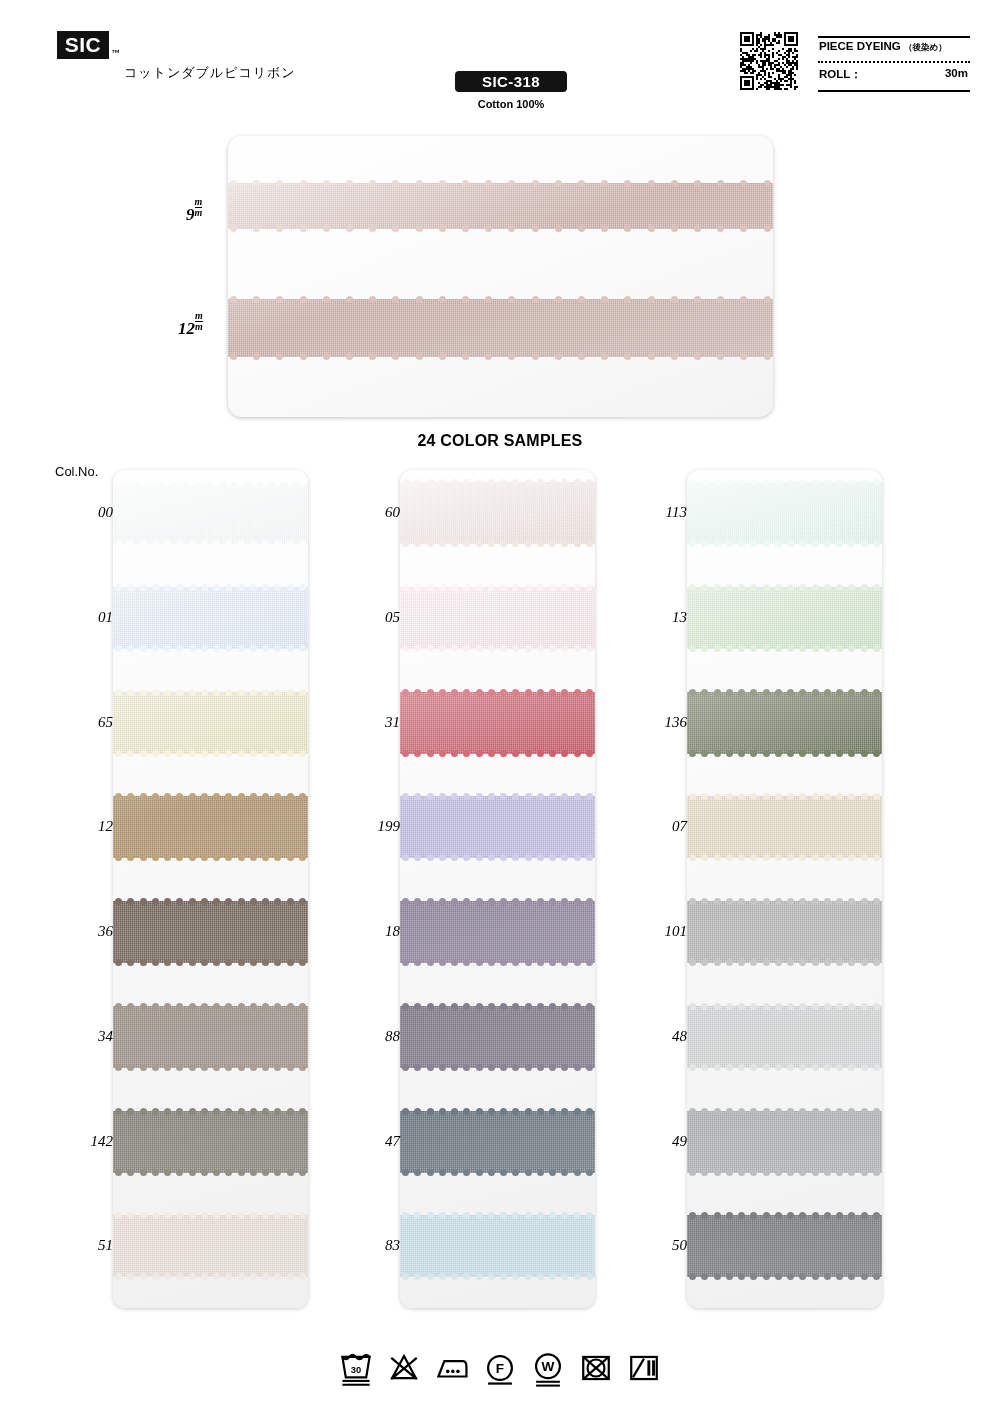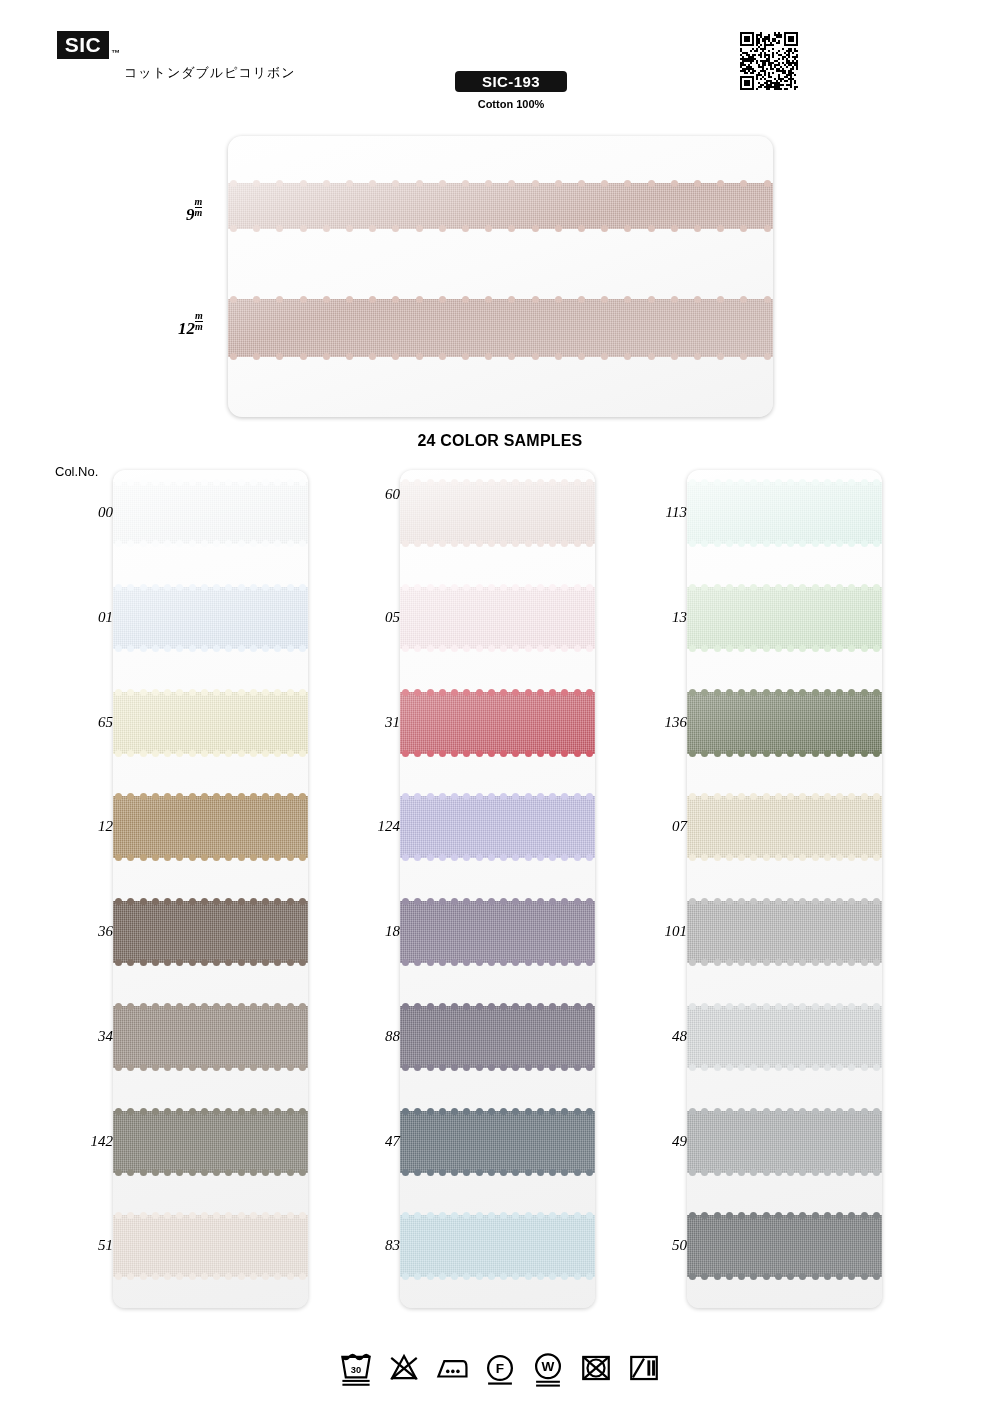--- a/index.html
+++ b/index.html
@@ -277,32 +277,43 @@
   }
   .care-sym { width: 34px; height: 40px; display:block; }
 </style>
 </head>
 <body>
 
 <div class="header">
   <div class="logo">SIC</div>
   <div class="logo-tm">™</div>
   <div class="title-jp">コットンダブルピコリボン</div>
-  <div class="code-badge">SIC-193</div>
+  <div class="code-badge">SIC-318</div>
   <div class="composition">Cotton 100%</div>
 
   <div class="qr">
     <svg viewBox="0 0 29 29" width="58" height="58" shape-rendering="crispEdges" aria-hidden="true">
       <rect width="29" height="29" fill="#fff"></rect>
       <g fill="#000" id="qr-modules">
           <path d="M0 0h1v1h-1zM1 0h1v1h-1zM2 0h1v1h-1zM3 0h1v1h-1zM4 0h1v1h-1zM5 0h1v1h-1zM6 0h1v1h-1zM10 0h1v1h-1zM17 0h1v1h-1zM19 0h1v1h-1zM22 0h1v1h-1zM23 0h1v1h-1zM24 0h1v1h-1zM25 0h1v1h-1zM26 0h1v1h-1zM27 0h1v1h-1zM28 0h1v1h-1zM0 1h1v1h-1zM6 1h1v1h-1zM8 1h1v1h-1zM9 1h1v1h-1zM10 1h1v1h-1zM14 1h1v1h-1zM17 1h1v1h-1zM18 1h1v1h-1zM19 1h1v1h-1zM20 1h1v1h-1zM22 1h1v1h-1zM28 1h1v1h-1zM0 2h1v1h-1zM2 2h1v1h-1zM3 2h1v1h-1zM4 2h1v1h-1zM6 2h1v1h-1zM8 2h1v1h-1zM10 2h1v1h-1zM12 2h1v1h-1zM13 2h1v1h-1zM14 2h1v1h-1zM18 2h1v1h-1zM19 2h1v1h-1zM20 2h1v1h-1zM22 2h1v1h-1zM24 2h1v1h-1zM25 2h1v1h-1zM26 2h1v1h-1zM28 2h1v1h-1zM0 3h1v1h-1zM2 3h1v1h-1zM3 3h1v1h-1zM4 3h1v1h-1zM6 3h1v1h-1zM8 3h1v1h-1zM9 3h1v1h-1zM11 3h1v1h-1zM12 3h1v1h-1zM13 3h1v1h-1zM14 3h1v1h-1zM16 3h1v1h-1zM17 3h1v1h-1zM22 3h1v1h-1zM24 3h1v1h-1zM25 3h1v1h-1zM26 3h1v1h-1zM28 3h1v1h-1zM0 4h1v1h-1zM2 4h1v1h-1zM3 4h1v1h-1zM4 4h1v1h-1zM6 4h1v1h-1zM8 4h1v1h-1zM9 4h1v1h-1zM11 4h1v1h-1zM12 4h1v1h-1zM14 4h1v1h-1zM16 4h1v1h-1zM17 4h1v1h-1zM19 4h1v1h-1zM22 4h1v1h-1zM24 4h1v1h-1zM25 4h1v1h-1zM26 4h1v1h-1zM28 4h1v1h-1zM0 5h1v1h-1zM6 5h1v1h-1zM8 5h1v1h-1zM9 5h1v1h-1zM12 5h1v1h-1zM15 5h1v1h-1zM18 5h1v1h-1zM19 5h1v1h-1zM22 5h1v1h-1zM28 5h1v1h-1zM0 6h1v1h-1zM1 6h1v1h-1zM2 6h1v1h-1zM3 6h1v1h-1zM4 6h1v1h-1zM5 6h1v1h-1zM6 6h1v1h-1zM8 6h1v1h-1zM10 6h1v1h-1zM12 6h1v1h-1zM13 6h1v1h-1zM14 6h1v1h-1zM15 6h1v1h-1zM16 6h1v1h-1zM22 6h1v1h-1zM23 6h1v1h-1zM24 6h1v1h-1zM25 6h1v1h-1zM26 6h1v1h-1zM27 6h1v1h-1zM28 6h1v1h-1zM9 7h1v1h-1zM12 7h1v1h-1zM0 8h1v1h-1zM6 8h1v1h-1zM8 8h1v1h-1zM10 8h1v1h-1zM11 8h1v1h-1zM12 8h1v1h-1zM16 8h1v1h-1zM21 8h1v1h-1zM24 8h1v1h-1zM25 8h1v1h-1zM27 8h1v1h-1zM0 9h1v1h-1zM5 9h1v1h-1zM7 9h1v1h-1zM8 9h1v1h-1zM11 9h1v1h-1zM14 9h1v1h-1zM19 9h1v1h-1zM23 9h1v1h-1zM24 9h1v1h-1zM25 9h1v1h-1zM27 9h1v1h-1zM28 9h1v1h-1zM1 10h1v1h-1zM2 10h1v1h-1zM3 10h1v1h-1zM10 10h1v1h-1zM12 10h1v1h-1zM16 10h1v1h-1zM18 10h1v1h-1zM22 10h1v1h-1zM24 10h1v1h-1zM26 10h1v1h-1zM0 11h1v1h-1zM3 11h1v1h-1zM4 11h1v1h-1zM6 11h1v1h-1zM7 11h1v1h-1zM9 11h1v1h-1zM10 11h1v1h-1zM12 11h1v1h-1zM13 11h1v1h-1zM14 11h1v1h-1zM16 11h1v1h-1zM19 11h1v1h-1zM20 11h1v1h-1zM23 11h1v1h-1zM24 11h1v1h-1zM28 11h1v1h-1zM1 12h1v1h-1zM4 12h1v1h-1zM5 12h1v1h-1zM6 12h1v1h-1zM10 12h1v1h-1zM12 12h1v1h-1zM14 12h1v1h-1zM16 12h1v1h-1zM21 12h1v1h-1zM22 12h1v1h-1zM24 12h1v1h-1zM26 12h1v1h-1zM27 12h1v1h-1zM28 12h1v1h-1zM0 13h1v1h-1zM1 13h1v1h-1zM2 13h1v1h-1zM3 13h1v1h-1zM4 13h1v1h-1zM5 13h1v1h-1zM6 13h1v1h-1zM7 13h1v1h-1zM13 13h1v1h-1zM14 13h1v1h-1zM19 13h1v1h-1zM21 13h1v1h-1zM23 13h1v1h-1zM27 13h1v1h-1zM1 14h1v1h-1zM2 14h1v1h-1zM3 14h1v1h-1zM4 14h1v1h-1zM5 14h1v1h-1zM6 14h1v1h-1zM8 14h1v1h-1zM10 14h1v1h-1zM11 14h1v1h-1zM12 14h1v1h-1zM13 14h1v1h-1zM14 14h1v1h-1zM17 14h1v1h-1zM18 14h1v1h-1zM23 14h1v1h-1zM24 14h1v1h-1zM26 14h1v1h-1zM28 14h1v1h-1zM0 15h1v1h-1zM1 15h1v1h-1zM5 15h1v1h-1zM8 15h1v1h-1zM11 15h1v1h-1zM12 15h1v1h-1zM14 15h1v1h-1zM15 15h1v1h-1zM16 15h1v1h-1zM19 15h1v1h-1zM21 15h1v1h-1zM23 15h1v1h-1zM24 15h1v1h-1zM25 15h1v1h-1zM26 15h1v1h-1zM27 15h1v1h-1zM28 15h1v1h-1zM0 16h1v1h-1zM1 16h1v1h-1zM2 16h1v1h-1zM4 16h1v1h-1zM9 16h1v1h-1zM11 16h1v1h-1zM12 16h1v1h-1zM14 16h1v1h-1zM15 16h1v1h-1zM17 16h1v1h-1zM18 16h1v1h-1zM19 16h1v1h-1zM22 16h1v1h-1zM24 16h1v1h-1zM25 16h1v1h-1zM27 16h1v1h-1zM28 16h1v1h-1zM0 17h1v1h-1zM3 17h1v1h-1zM4 17h1v1h-1zM5 17h1v1h-1zM9 17h1v1h-1zM10 17h1v1h-1zM11 17h1v1h-1zM15 17h1v1h-1zM17 17h1v1h-1zM20 17h1v1h-1zM23 17h1v1h-1zM26 17h1v1h-1zM28 17h1v1h-1zM1 18h1v1h-1zM2 18h1v1h-1zM3 18h1v1h-1zM4 18h1v1h-1zM5 18h1v1h-1zM6 18h1v1h-1zM11 18h1v1h-1zM13 18h1v1h-1zM15 18h1v1h-1zM16 18h1v1h-1zM18 18h1v1h-1zM19 18h1v1h-1zM21 18h1v1h-1zM25 18h1v1h-1zM26 18h1v1h-1zM28 18h1v1h-1zM0 19h1v1h-1zM1 19h1v1h-1zM2 19h1v1h-1zM4 19h1v1h-1zM6 19h1v1h-1zM7 19h1v1h-1zM10 19h1v1h-1zM11 19h1v1h-1zM12 19h1v1h-1zM18 19h1v1h-1zM19 19h1v1h-1zM20 19h1v1h-1zM21 19h1v1h-1zM22 19h1v1h-1zM24 19h1v1h-1zM25 19h1v1h-1zM2 20h1v1h-1zM3 20h1v1h-1zM5 20h1v1h-1zM6 20h1v1h-1zM9 20h1v1h-1zM12 20h1v1h-1zM14 20h1v1h-1zM16 20h1v1h-1zM21 20h1v1h-1zM22 20h1v1h-1zM24 20h1v1h-1zM25 20h1v1h-1zM26 20h1v1h-1zM8 21h1v1h-1zM9 21h1v1h-1zM10 21h1v1h-1zM12 21h1v1h-1zM14 21h1v1h-1zM19 21h1v1h-1zM23 21h1v1h-1zM24 21h1v1h-1zM25 21h1v1h-1zM27 21h1v1h-1zM0 22h1v1h-1zM1 22h1v1h-1zM2 22h1v1h-1zM3 22h1v1h-1zM4 22h1v1h-1zM5 22h1v1h-1zM6 22h1v1h-1zM8 22h1v1h-1zM11 22h1v1h-1zM14 22h1v1h-1zM15 22h1v1h-1zM19 22h1v1h-1zM22 22h1v1h-1zM23 22h1v1h-1zM25 22h1v1h-1zM0 23h1v1h-1zM6 23h1v1h-1zM8 23h1v1h-1zM10 23h1v1h-1zM12 23h1v1h-1zM17 23h1v1h-1zM19 23h1v1h-1zM20 23h1v1h-1zM21 23h1v1h-1zM24 23h1v1h-1zM25 23h1v1h-1zM26 23h1v1h-1zM0 24h1v1h-1zM2 24h1v1h-1zM3 24h1v1h-1zM4 24h1v1h-1zM6 24h1v1h-1zM13 24h1v1h-1zM14 24h1v1h-1zM15 24h1v1h-1zM18 24h1v1h-1zM20 24h1v1h-1zM22 24h1v1h-1zM23 24h1v1h-1zM25 24h1v1h-1zM27 24h1v1h-1zM0 25h1v1h-1zM2 25h1v1h-1zM3 25h1v1h-1zM4 25h1v1h-1zM6 25h1v1h-1zM9 25h1v1h-1zM12 25h1v1h-1zM13 25h1v1h-1zM15 25h1v1h-1zM16 25h1v1h-1zM17 25h1v1h-1zM18 25h1v1h-1zM19 25h1v1h-1zM25 25h1v1h-1zM27 25h1v1h-1zM0 26h1v1h-1zM2 26h1v1h-1zM3 26h1v1h-1zM4 26h1v1h-1zM6 26h1v1h-1zM10 26h1v1h-1zM11 26h1v1h-1zM13 26h1v1h-1zM14 26h1v1h-1zM15 26h1v1h-1zM17 26h1v1h-1zM18 26h1v1h-1zM19 26h1v1h-1zM20 26h1v1h-1zM21 26h1v1h-1zM23 26h1v1h-1zM24 26h1v1h-1zM25 26h1v1h-1zM0 27h1v1h-1zM6 27h1v1h-1zM9 27h1v1h-1zM10 27h1v1h-1zM12 27h1v1h-1zM13 27h1v1h-1zM14 27h1v1h-1zM15 27h1v1h-1zM16 27h1v1h-1zM17 27h1v1h-1zM18 27h1v1h-1zM19 27h1v1h-1zM25 27h1v1h-1zM27 27h1v1h-1zM28 27h1v1h-1zM0 28h1v1h-1zM1 28h1v1h-1zM2 28h1v1h-1zM3 28h1v1h-1zM4 28h1v1h-1zM5 28h1v1h-1zM6 28h1v1h-1zM8 28h1v1h-1zM13 28h1v1h-1zM14 28h1v1h-1zM17 28h1v1h-1zM18 28h1v1h-1zM19 28h1v1h-1zM20 28h1v1h-1zM22 28h1v1h-1zM23 28h1v1h-1zM27 28h1v1h-1z" fill="#000"></path>
         </g>
     </svg>
   </div>
 
+  <div class="info-box">
+    <div class="info-rule-top"></div>
+    <div class="info-line1">
+      <span>PIECE DYEING</span>
+      <span class="jp">（後染め）</span>
+    </div>
+    <div class="info-rule-dots"></div>
+    <div class="info-label">ROLL：</div>
+    <div class="info-value">30m</div>
+    <div class="info-rule-bottom"></div>
+  </div>
 </div>
 
 <div class="main-card" id="main-card">
     <div class="ribbon" style="top: 47px; height: 46px;">
       <div class="band" style="background-color: rgb(196, 160, 151);"></div>
       <div class="picot-row picot-top">
         <span class="dot" style="background: rgb(211, 176, 166);"></span>
         <span class="dot" style="background: rgb(211, 176, 166);"></span>
         <span class="dot" style="background: rgb(211, 176, 166);"></span>
         <span class="dot" style="background: rgb(211, 176, 166);"></span>
@@ -1365,24 +1376,24 @@
     <div class="col-number" style="top: 34px;">00</div>
     <div class="col-number" style="top: 138.75px;">01</div>
     <div class="col-number" style="top: 243.5px;">65</div>
     <div class="col-number" style="top: 348.25px;">12</div>
     <div class="col-number" style="top: 453px;">36</div>
     <div class="col-number" style="top: 557.75px;">34</div>
     <div class="col-number" style="top: 662.5px;">142</div>
     <div class="col-number" style="top: 767.25px;">51</div>
   </div>
 <div class="col-numbers" id="nums-1">
-    <div class="col-number" style="top: 16px;">60</div>
+    <div class="col-number" style="top: 34px;">60</div>
     <div class="col-number" style="top: 138.75px;">05</div>
     <div class="col-number" style="top: 243.5px;">31</div>
-    <div class="col-number" style="top: 348.25px;">124</div>
+    <div class="col-number" style="top: 348.25px;">199</div>
     <div class="col-number" style="top: 453px;">18</div>
     <div class="col-number" style="top: 557.75px;">88</div>
     <div class="col-number" style="top: 662.5px;">47</div>
     <div class="col-number" style="top: 767.25px;">83</div>
   </div>
 <div class="col-numbers" id="nums-2">
     <div class="col-number" style="top: 34px;">113</div>
     <div class="col-number" style="top: 138.75px;">13</div>
     <div class="col-number" style="top: 243.5px;">136</div>
     <div class="col-number" style="top: 348.25px;">07</div>

